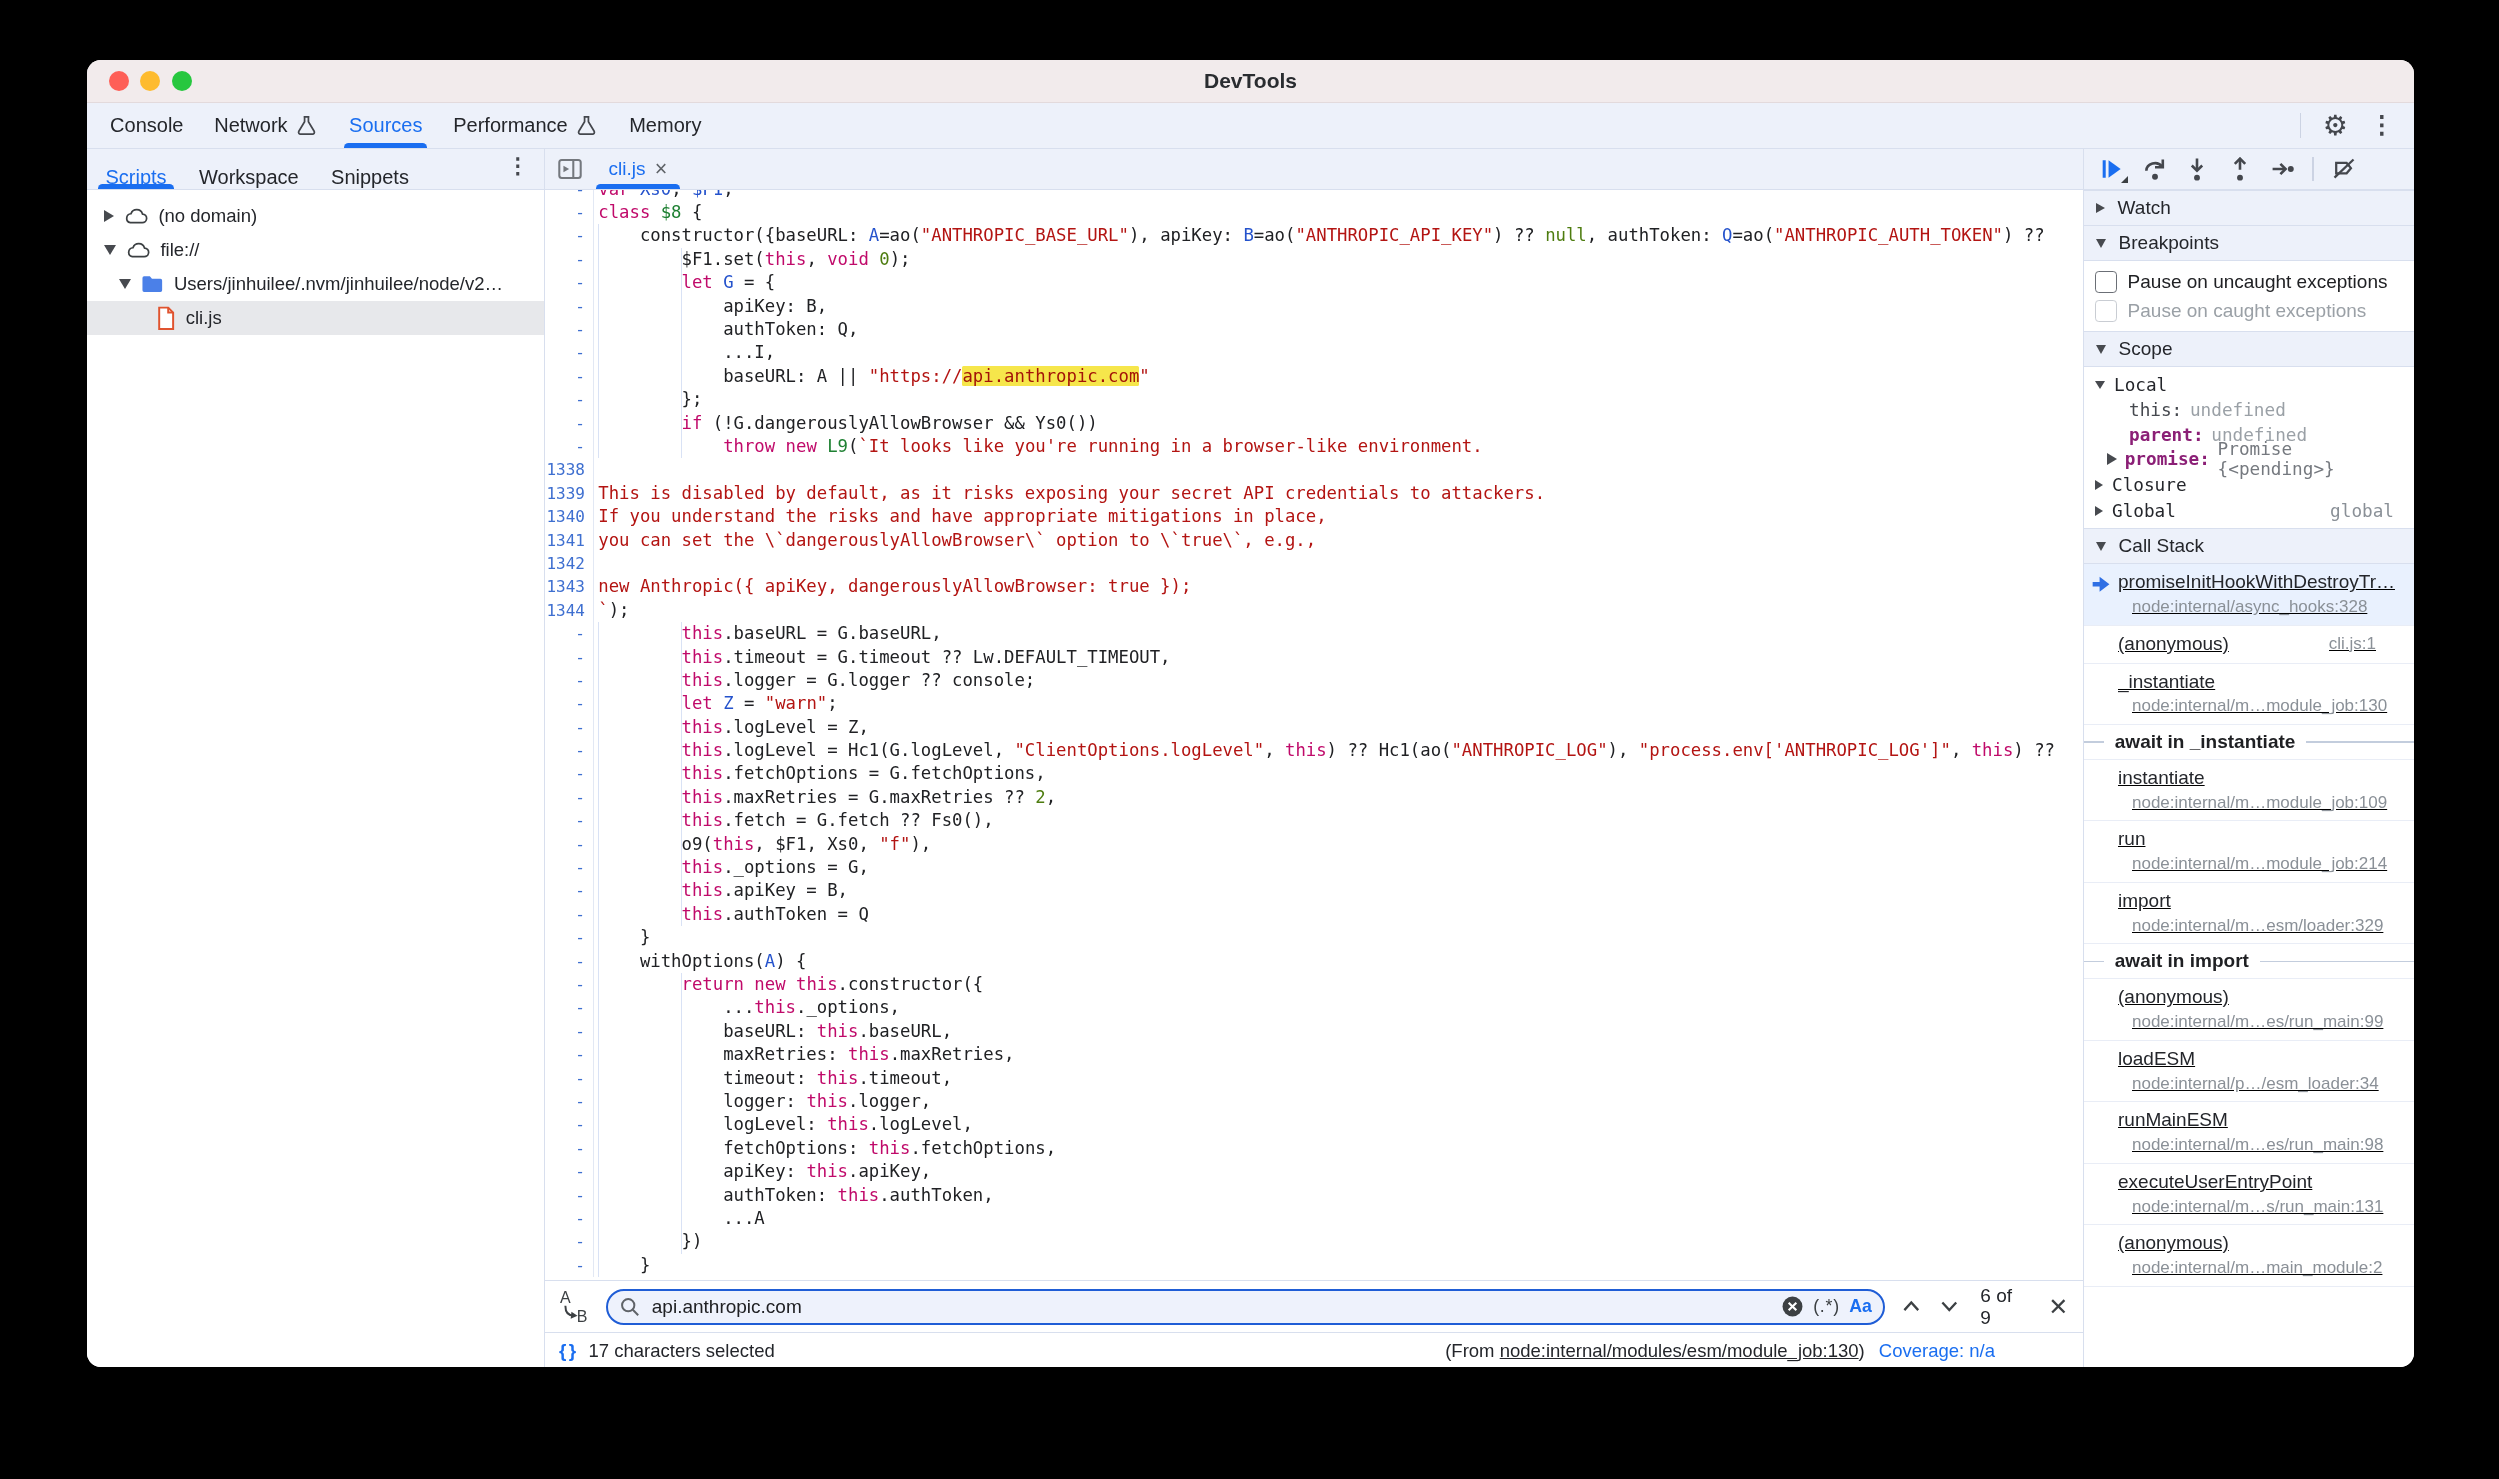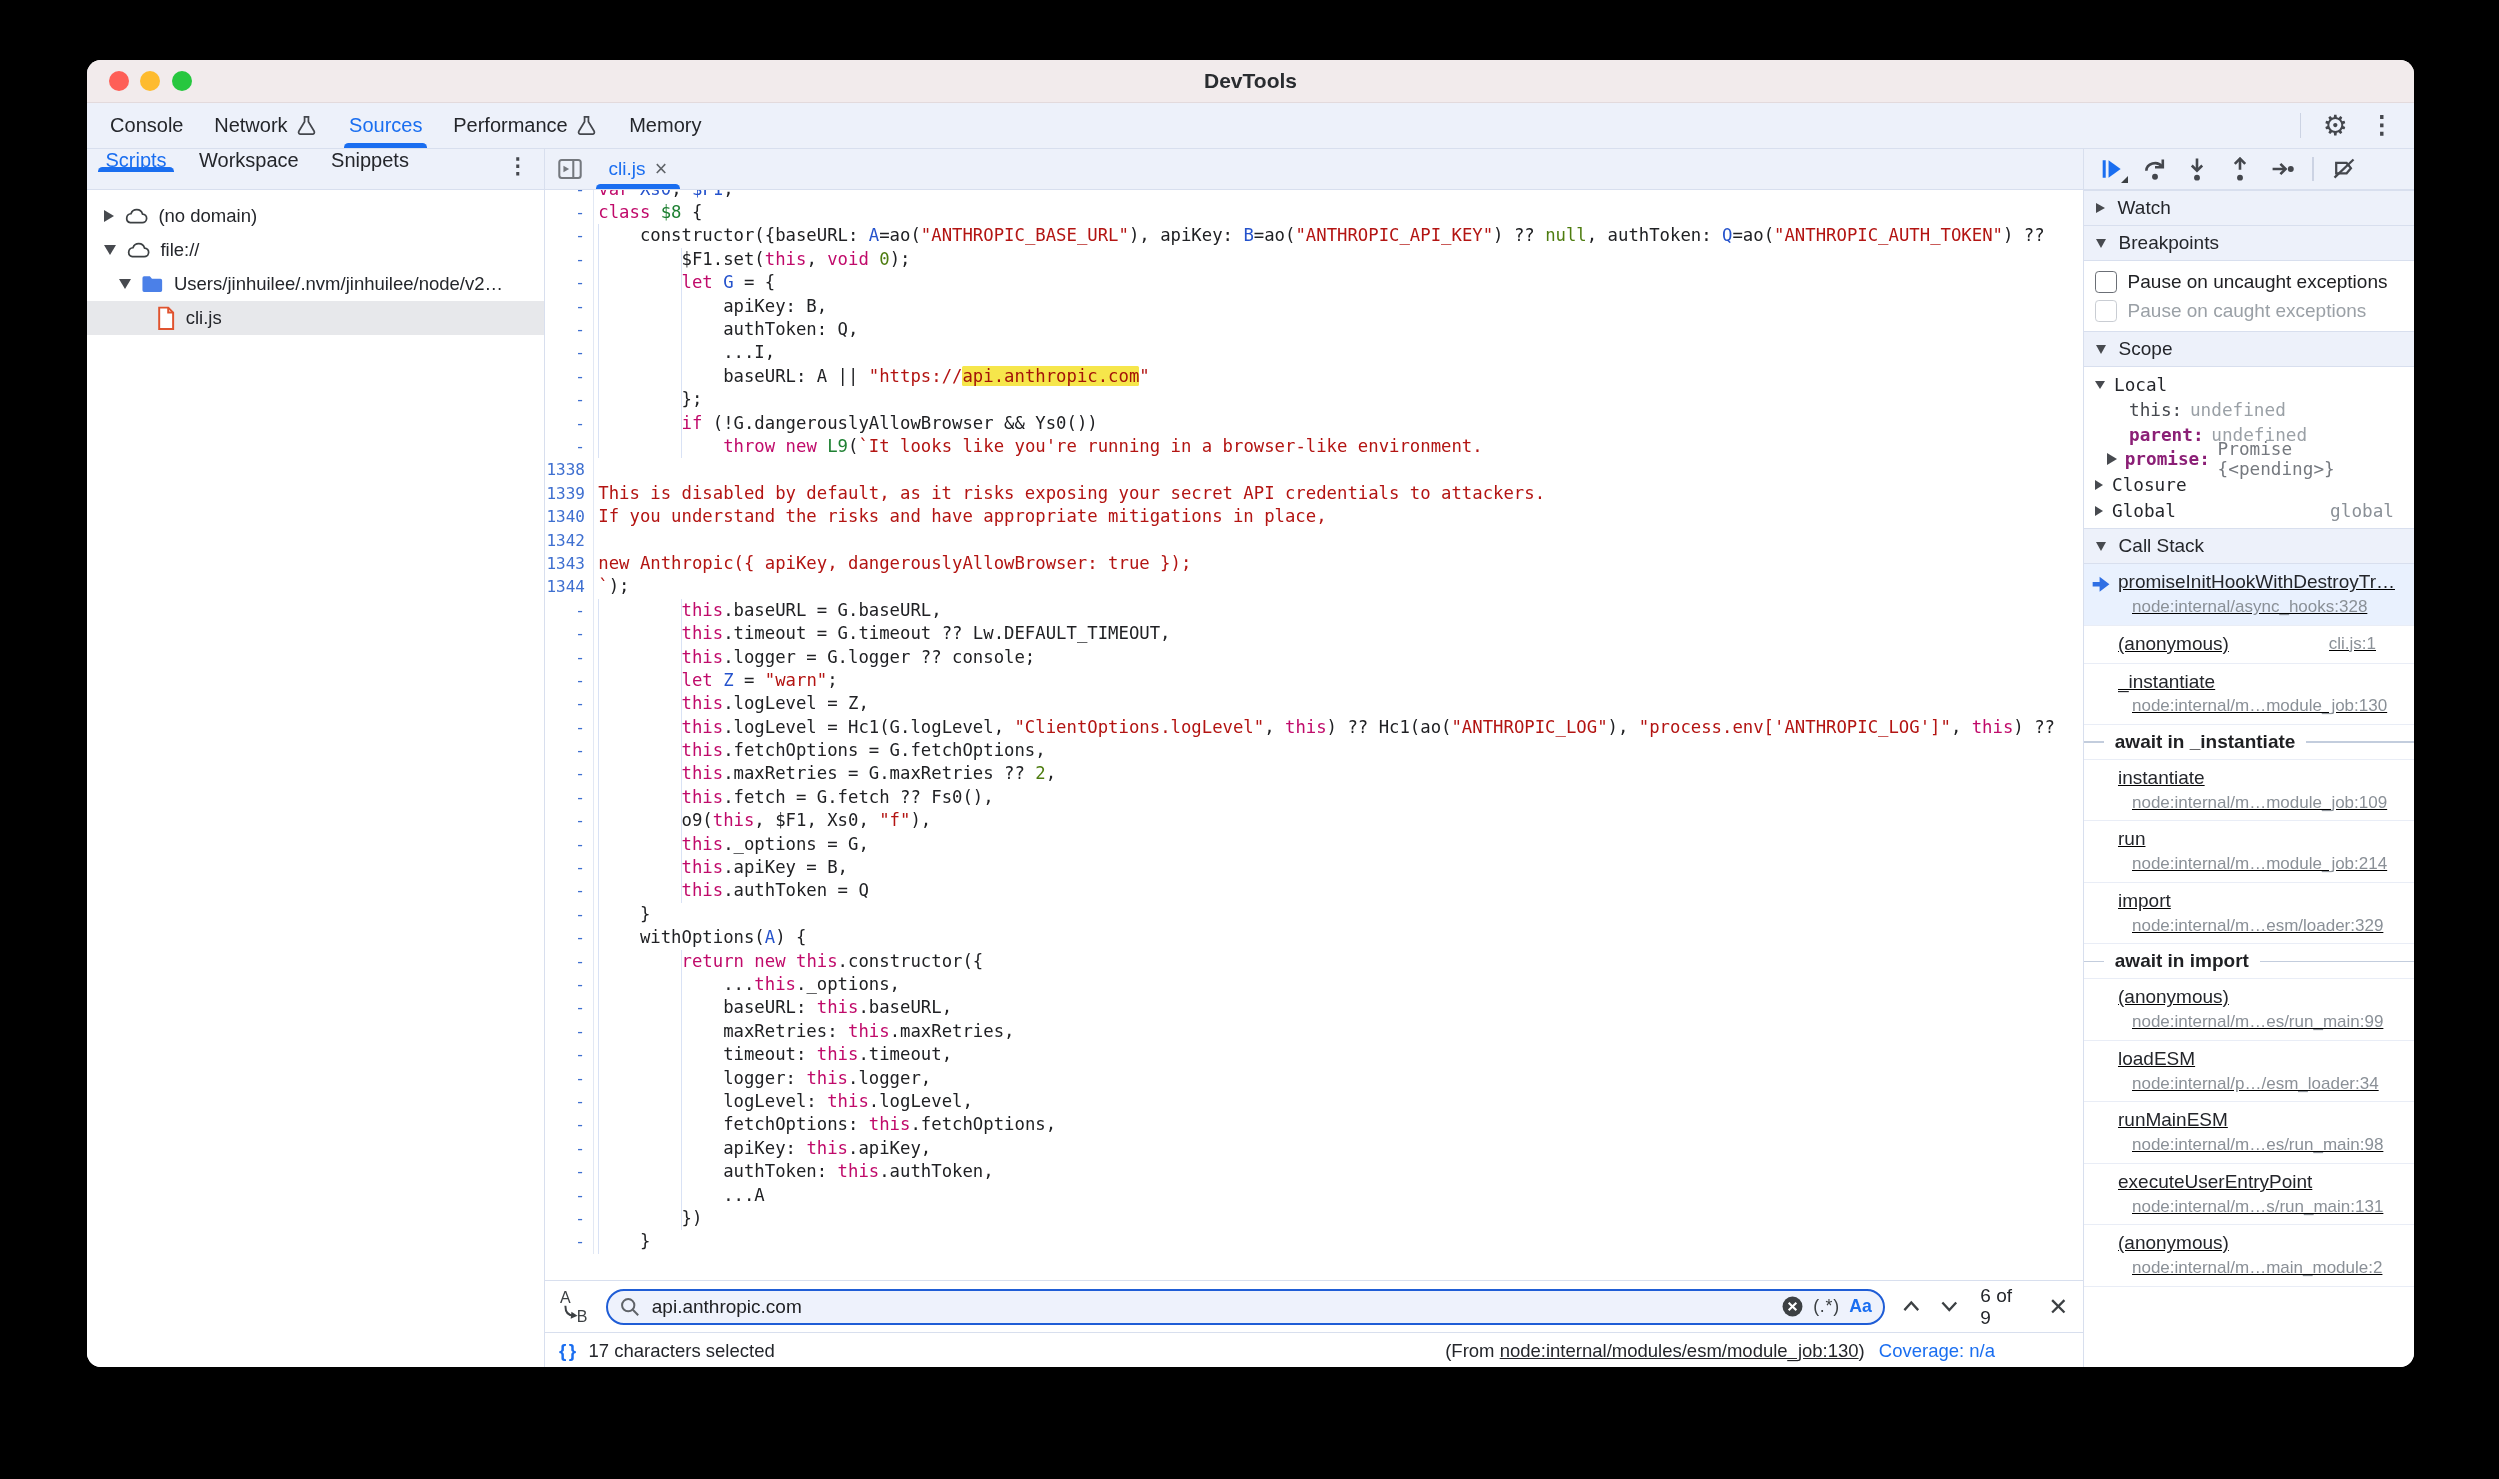--- a/index.html
+++ b/index.html
@@ -22,21 +22,21 @@
   .vdiv{width:1.5px;height:24.6px;background:#ccd3e3;}
   .gear{font-size:28px;color:#44474d;line-height:1;}
   .kebab{font-size:24.6px;color:#44474d;font-weight:700;line-height:1;}
   .kebab.small{font-size:21.5px;}
   
   .content{display:flex;height:1220px;}
   .nav-col{width:457px;border-right:0.8px solid #d8dfee;display:flex;flex-direction:column;background:#fff;}
   .ed-col{width:1538px;border-right:0.8px solid #d8dfee;display:flex;flex-direction:column;background:#fff;}
   .dbg-col{flex:1;display:flex;flex-direction:column;background:#fff;}
   
-  .sub-tabbar{height:40px;background:#edf1fa;border-bottom:0.8px solid #d8dfee;display:flex;align-items:flex-start;position:relative;padding-left:7.7px;}
+  .sub-tabbar{height:40px;background:#edf1fa;border-bottom:0.8px solid #d8dfee;display:flex;align-items:flex-end;position:relative;padding-left:7.7px;}
   .stabs{display:flex;align-items:stretch;}
   .stab{padding:0 10.8px;margin-right:10.8px;display:flex;align-items:center;font-size:20px;color:#24262b;position:relative;}
   .stab.active{color:#1a6ef0;}
   .stab.active::after{content:'';position:absolute;left:3.1px;right:3.1px;bottom:0;height:4.6px;border-radius:4.6px 4.6px 0 0;background:#1a6ef0;}
   .sub-tabbar .kebab{position:absolute;right:15.4px;top:7px;}
   .tree{padding-top:9.2px;font-size:18.5px;color:#24262b;}
   .trow{height:34px;display:flex;align-items:center;gap:9.2px;}
   .trow.selected{background:#e7e8eb;}
   .trow .lbl{white-space:nowrap;overflow:hidden;flex:1;}
   .car{width:0;height:0;flex:0 0 auto;}
@@ -237,20 +237,21 @@
           <div class="cl"><span class="gut">-</span><span class="ind">            </span><span class="ct"><span>apiKey: B,</span></span></div>
           <div class="cl"><span class="gut">-</span><span class="ind">            </span><span class="ct"><span>authToken: Q,</span></span></div>
           <div class="cl"><span class="gut">-</span><span class="ind">            </span><span class="ct"><span>...I,</span></span></div>
           <div class="cl"><span class="gut">-</span><span class="ind">            </span><span class="ct"><span>baseURL: A || </span><span class="tk-s">"https://</span><span class="tk-h">api.anthropic.com</span><span class="tk-s">"</span></span></div>
           <div class="cl"><span class="gut">-</span><span class="ind">        </span><span class="ct"><span>};</span></span></div>
           <div class="cl"><span class="gut">-</span><span class="ind">        </span><span class="ct"><span class="tk-k">if</span><span> (!G.dangerouslyAllowBrowser &amp;&amp; Ys0())</span></span></div>
           <div class="cl"><span class="gut">-</span><span class="ind">            </span><span class="ct"><span class="tk-k">throw</span><span> </span><span class="tk-k">new</span><span> </span><span class="tk-f">L9</span><span>(</span><span class="tk-s">`It looks like you're running in a browser-like environment.</span></span></div>
           <div class="cl"><span class="gut">1338</span><span class="ind"></span><span class="ct"></span></div>
           <div class="cl"><span class="gut">1339</span><span class="ind"></span><span class="ct"><span class="tk-s">This is disabled by default, as it risks exposing your secret API credentials to attackers.</span></span></div>
           <div class="cl"><span class="gut">1340</span><span class="ind"></span><span class="ct"><span class="tk-s">If you understand the risks and have appropriate mitigations in place,</span></span></div>
+          <div class="cl"><span class="gut">1341</span><span class="ind"></span><span class="ct"><span class="tk-s">you can set the \`dangerouslyAllowBrowser\` option to \`true\`, e.g.,</span></span></div>
           <div class="cl"><span class="gut">1342</span><span class="ind"></span><span class="ct"></span></div>
           <div class="cl"><span class="gut">1343</span><span class="ind"></span><span class="ct"><span class="tk-s">new Anthropic({ apiKey, dangerouslyAllowBrowser: true });</span></span></div>
           <div class="cl"><span class="gut">1344</span><span class="ind"></span><span class="ct"><span class="tk-s">`</span><span>);</span></span></div>
           <div class="cl"><span class="gut">-</span><span class="ind">        </span><span class="ct"><span class="tk-k">this</span><span>.baseURL = G.baseURL,</span></span></div>
           <div class="cl"><span class="gut">-</span><span class="ind">        </span><span class="ct"><span class="tk-k">this</span><span>.timeout = G.timeout ?? Lw.DEFAULT_TIMEOUT,</span></span></div>
           <div class="cl"><span class="gut">-</span><span class="ind">        </span><span class="ct"><span class="tk-k">this</span><span>.logger = G.logger ?? console;</span></span></div>
           <div class="cl"><span class="gut">-</span><span class="ind">        </span><span class="ct"><span class="tk-k">let</span><span> </span><span class="tk-d">Z</span><span> = </span><span class="tk-s">"warn"</span><span>;</span></span></div>
           <div class="cl"><span class="gut">-</span><span class="ind">        </span><span class="ct"><span class="tk-k">this</span><span>.logLevel = Z,</span></span></div>
           <div class="cl"><span class="gut">-</span><span class="ind">        </span><span class="ct"><span class="tk-k">this</span><span>.logLevel = Hc1(G.logLevel, </span><span class="tk-s">"ClientOptions.logLevel"</span><span>, </span><span class="tk-k">this</span><span>) ?? Hc1(ao(</span><span class="tk-s">"ANTHROPIC_LOG"</span><span>), </span><span class="tk-s">"process.env['ANTHROPIC_LOG']"</span><span>, </span><span class="tk-k">this</span><span>) ??</span></span></div>
           <div class="cl"><span class="gut">-</span><span class="ind">        </span><span class="ct"><span class="tk-k">this</span><span>.fetchOptions = G.fetchOptions,</span></span></div>

